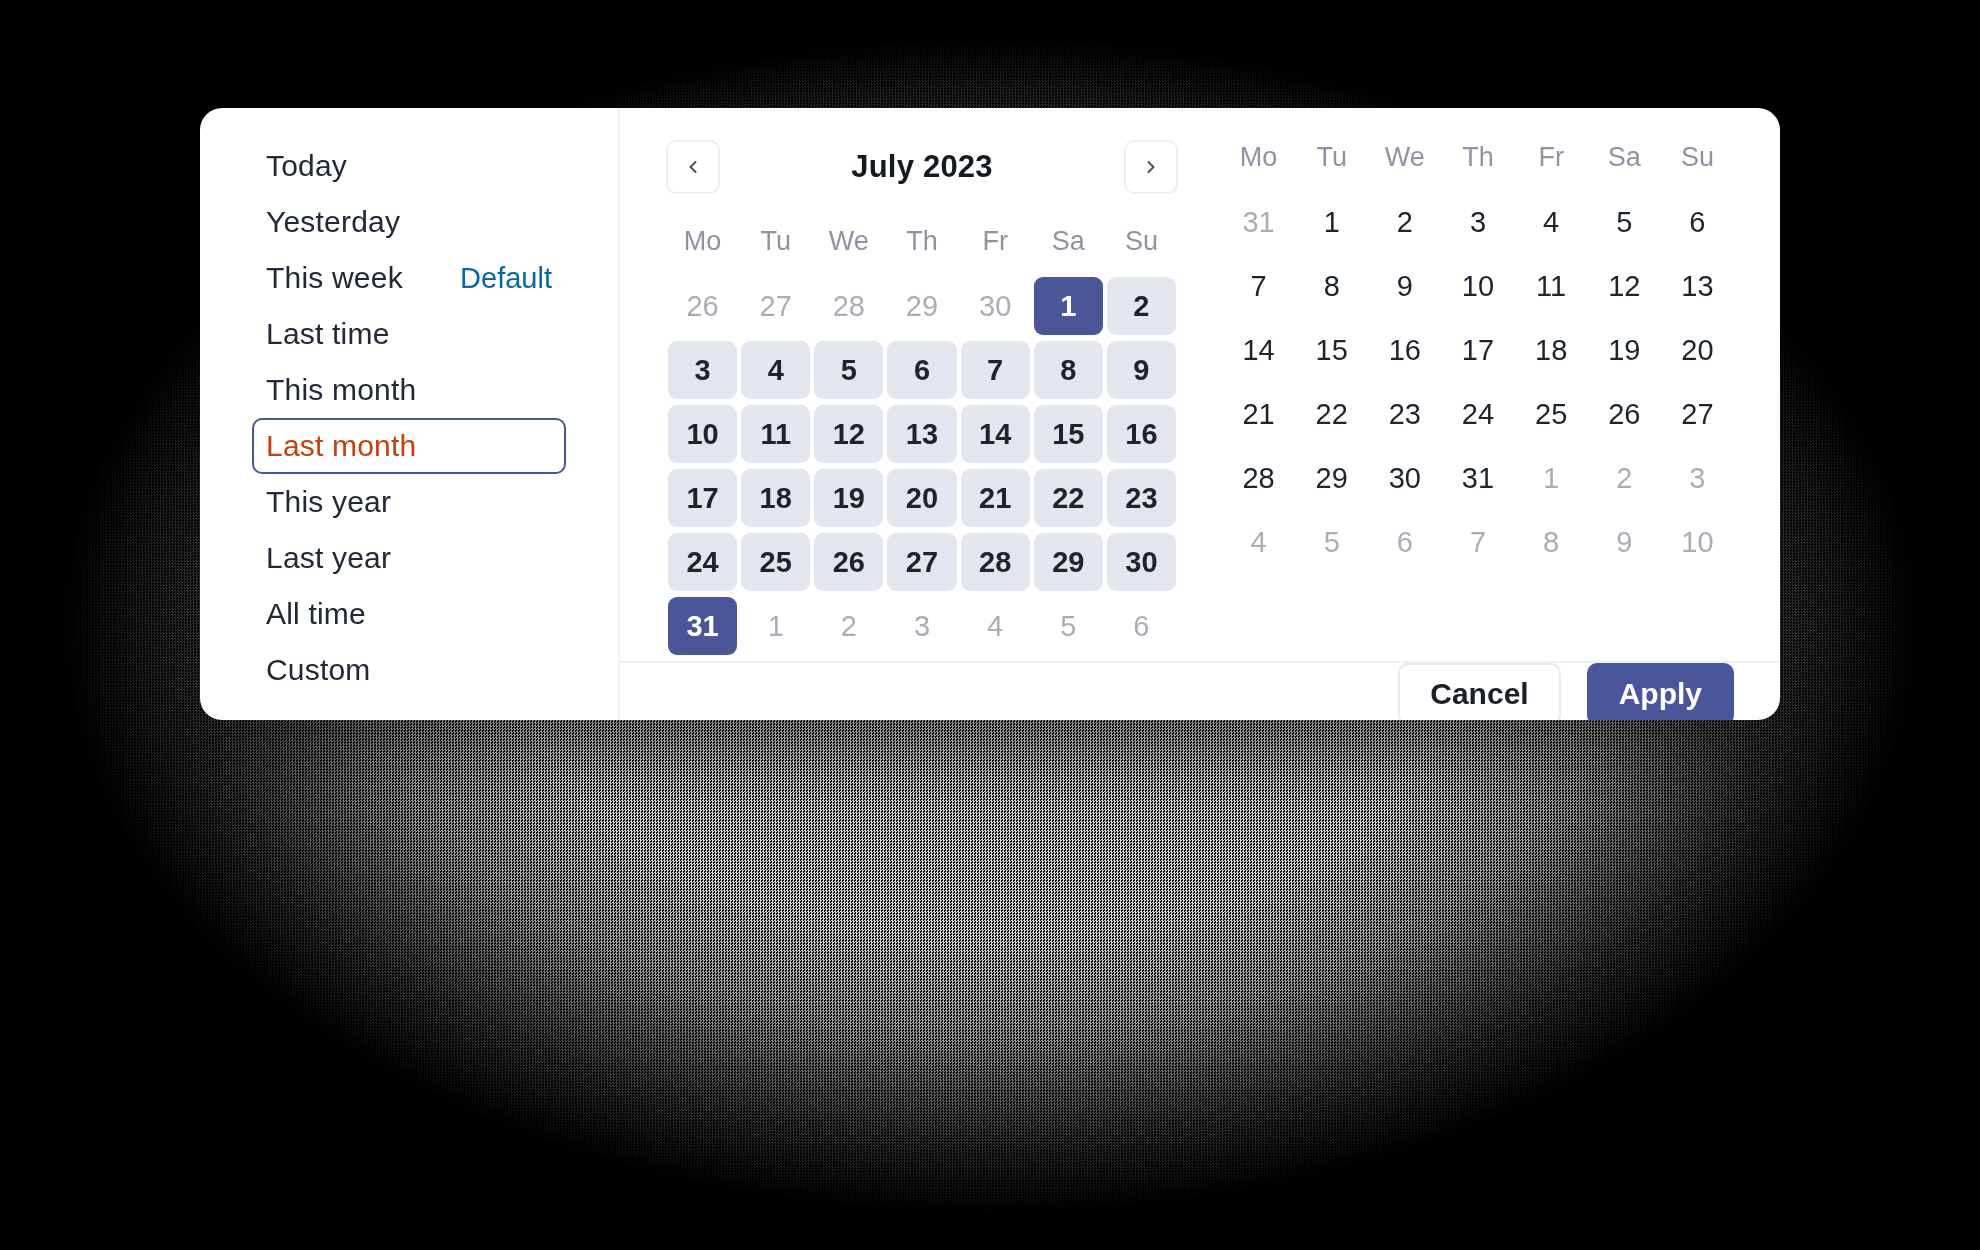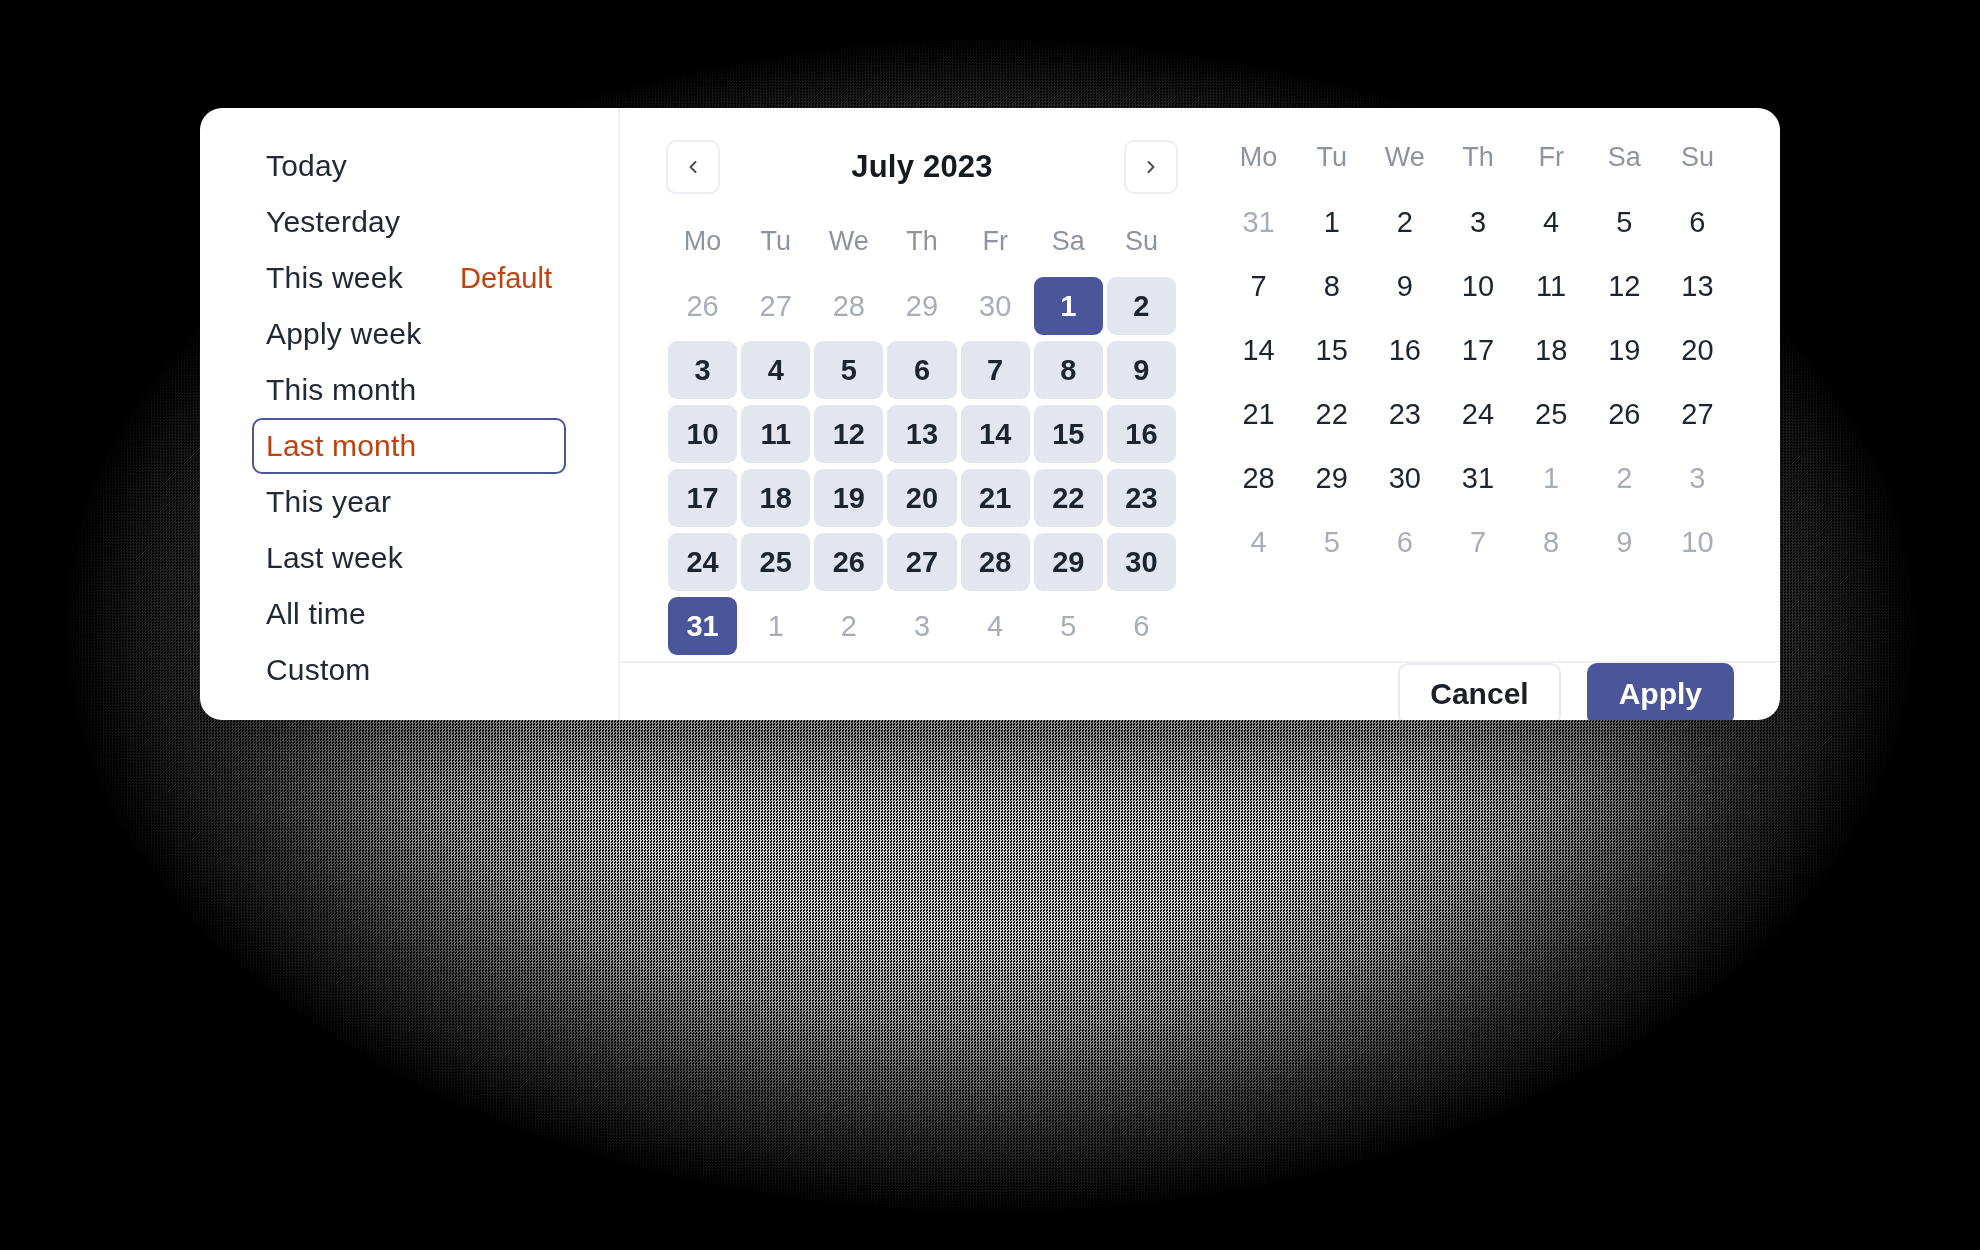--- a/index.html
+++ b/index.html
@@ -75,21 +75,21 @@
     border: 2px solid transparent;
     cursor: pointer;
   }
   .preset-label {
     font-size: 30px;
     color: #212936;
     letter-spacing: 0.2px;
   }
   .preset-badge {
     font-size: 29px;
-    color: #c2410c;
+    color: #0369a1;
     margin-left: 40px;
   }
   .preset-item.selected {
     border: 2px solid #4a5699;
     background: #ffffff;
   }
   .preset-item.selected .preset-label {
     color: #c2410c;
   }
 
@@ -230,33 +230,33 @@
         <span class="preset-label">Today</span>
       </div>
       <div class="preset-item">
         <span class="preset-label">Yesterday</span>
       </div>
       <div class="preset-item">
         <span class="preset-label">This week</span>
         <span class="preset-badge">Default</span>
       </div>
       <div class="preset-item">
-        <span class="preset-label">Apply week</span>
+        <span class="preset-label">Last time</span>
       </div>
       <div class="preset-item">
         <span class="preset-label">This month</span>
       </div>
       <div class="preset-item selected">
         <span class="preset-label">Last month</span>
       </div>
       <div class="preset-item">
         <span class="preset-label">This year</span>
       </div>
       <div class="preset-item">
-        <span class="preset-label">Last week</span>
+        <span class="preset-label">Last year</span>
       </div>
       <div class="preset-item">
         <span class="preset-label">All time</span>
       </div>
       <div class="preset-item">
         <span class="preset-label">Custom</span>
       </div>
     </div>
 
   <div id="calendar-side">

